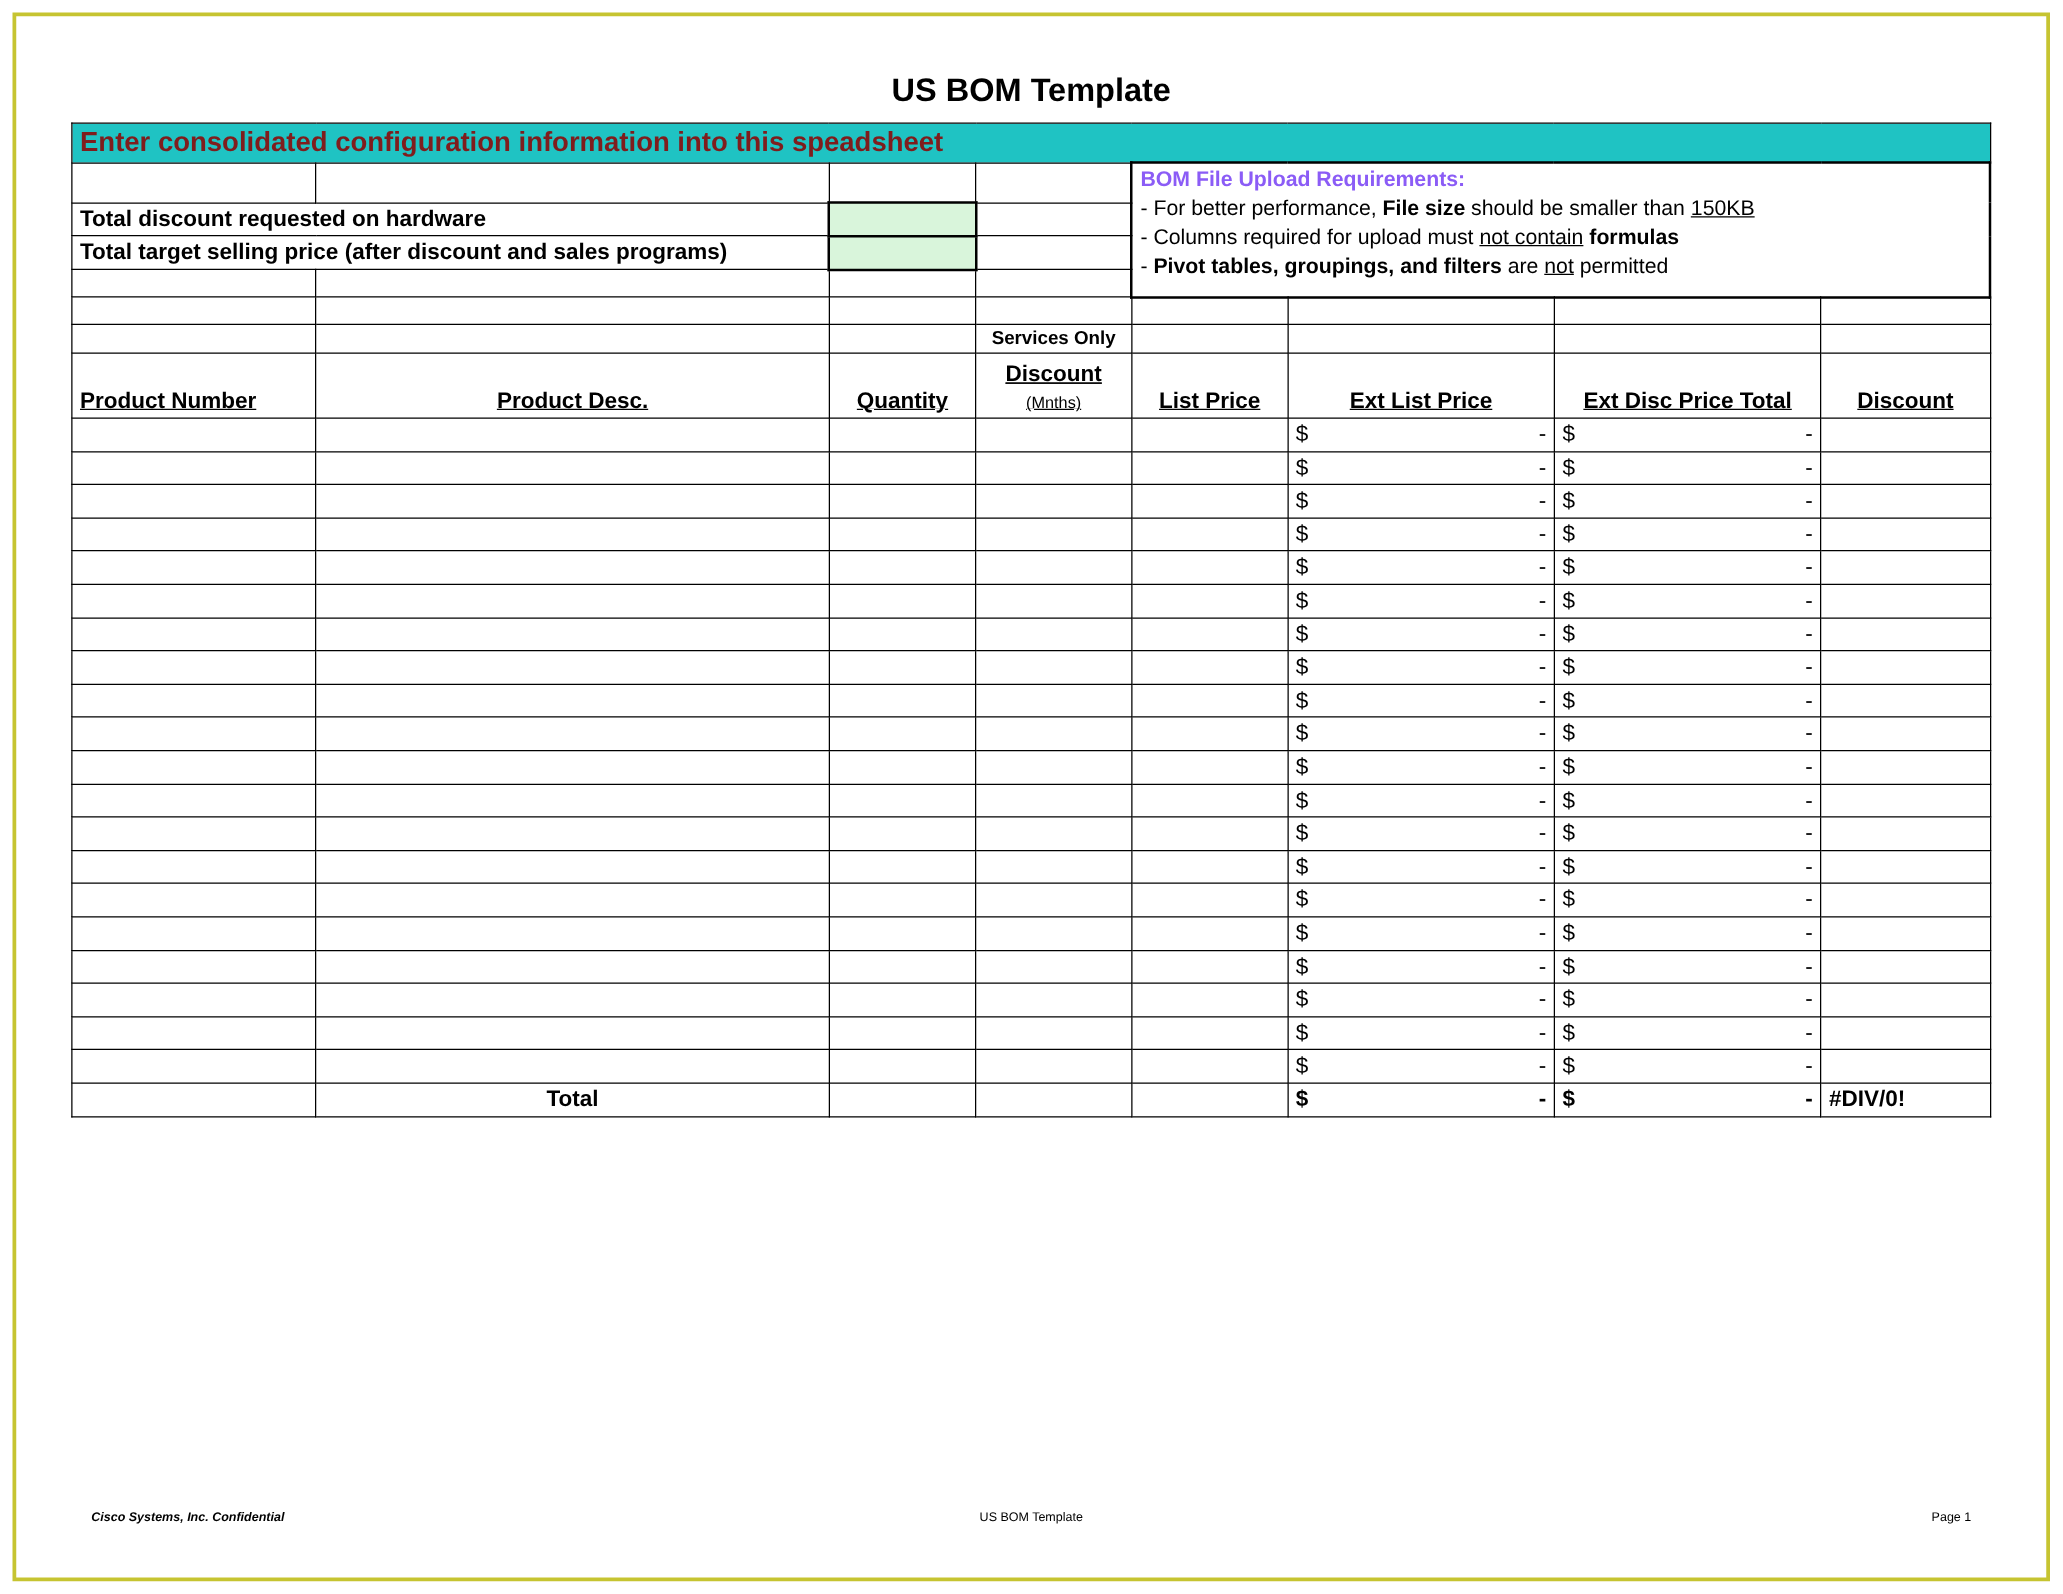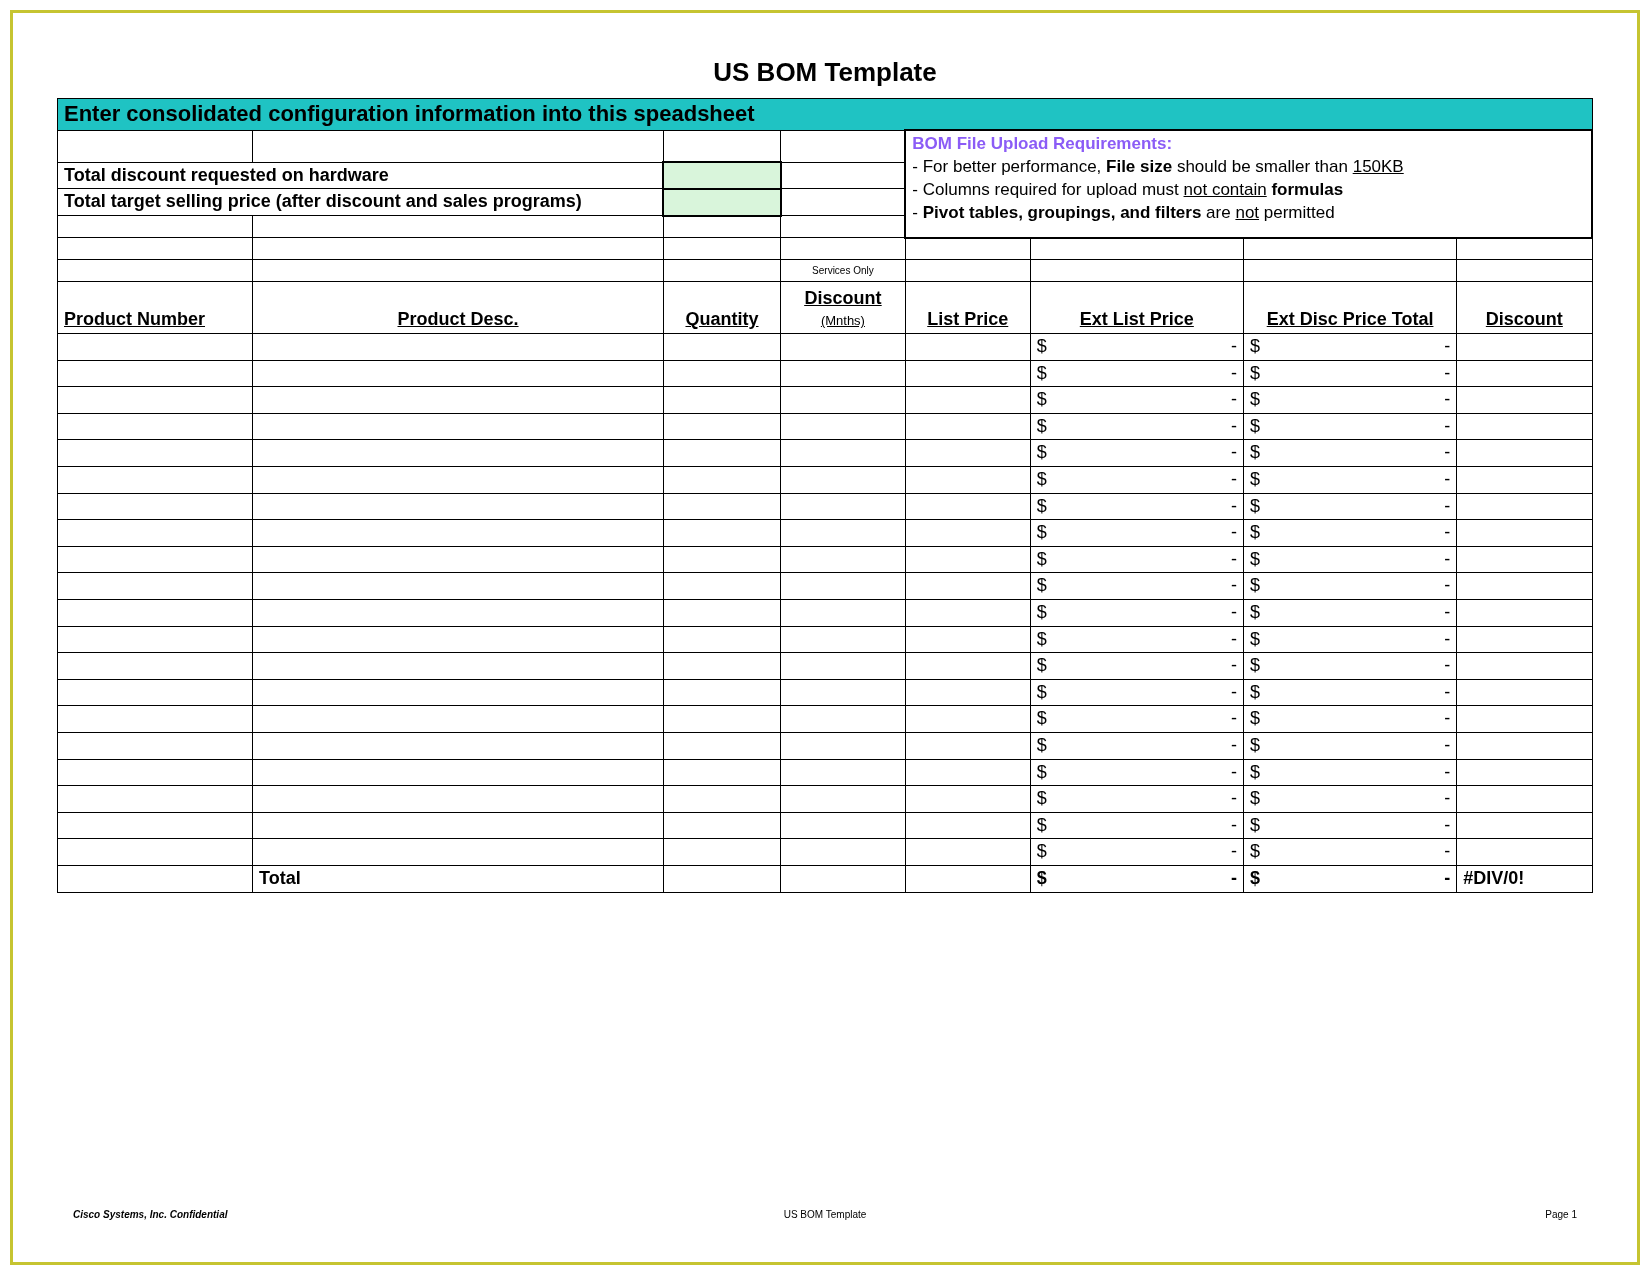--- a/index.html
+++ b/index.html
@@ -31,21 +31,21 @@
     font-size: 18px;
   }
   table.grid td, table.grid th {
     border: 1px solid #000;
     height: 22px;
     padding: 2px 6px;
     line-height: 1.2;
   }
   .banner {
     background: #1fc3c3;
-    color: #000000;
+    color: #7f1d1d;
     font-weight: bold;
     font-size: 22px;
     height: 48px;
     padding: 10px 6px;
   }
   .greenbox {
     background: #d9f5db;
     border: 2.5px solid #000 !important;
   }
   .reqbox {
@@ -106,21 +106,21 @@
   }
   
   .c1 { width: 150px; }
   .c2 { width: 316px; }
   .c3 { width: 90px; }
   .c4 { width: 96px; }
   .c5 { width: 96px; }
   .c6 { width: 164px; }
   .c7 { width: 164px; }
   .c8 { width: 104px; }
-  .svc-only { text-align: center; font-weight: normal; font-size: 10px; }
+  .svc-only { text-align: center; font-weight: bold; font-size: 15px; }
 </style>
 </head>
 <body>
 
 <div class="outer-frame">
   <div class="content">
     <div class="doc-title">US BOM Template</div>
 
     <table class="grid">
       <colgroup>
@@ -406,21 +406,21 @@
             <td></td>
             <td></td>
             <td class="currency-cell"><span class="sym">$</span><span>-</span></td>
             <td class="currency-cell"><span class="sym">$</span><span>-</span></td>
             <td></td>
           </tr>
         </tbody>
       <tbody>
           <tr class="total-row">
         <td></td>
-        <td style="text-align:left">Total</td>
+        <td style="text-align:center">Total</td>
         <td></td>
             <td></td>
             <td></td>
         <td class="currency-cell"><span class="sym">$</span><span>-</span></td>
         <td class="currency-cell"><span class="sym">$</span><span>-</span></td>
         <td style="text-align:left">#DIV/0!</td>
       </tr>
     </tbody>
       </table>
   </div>

